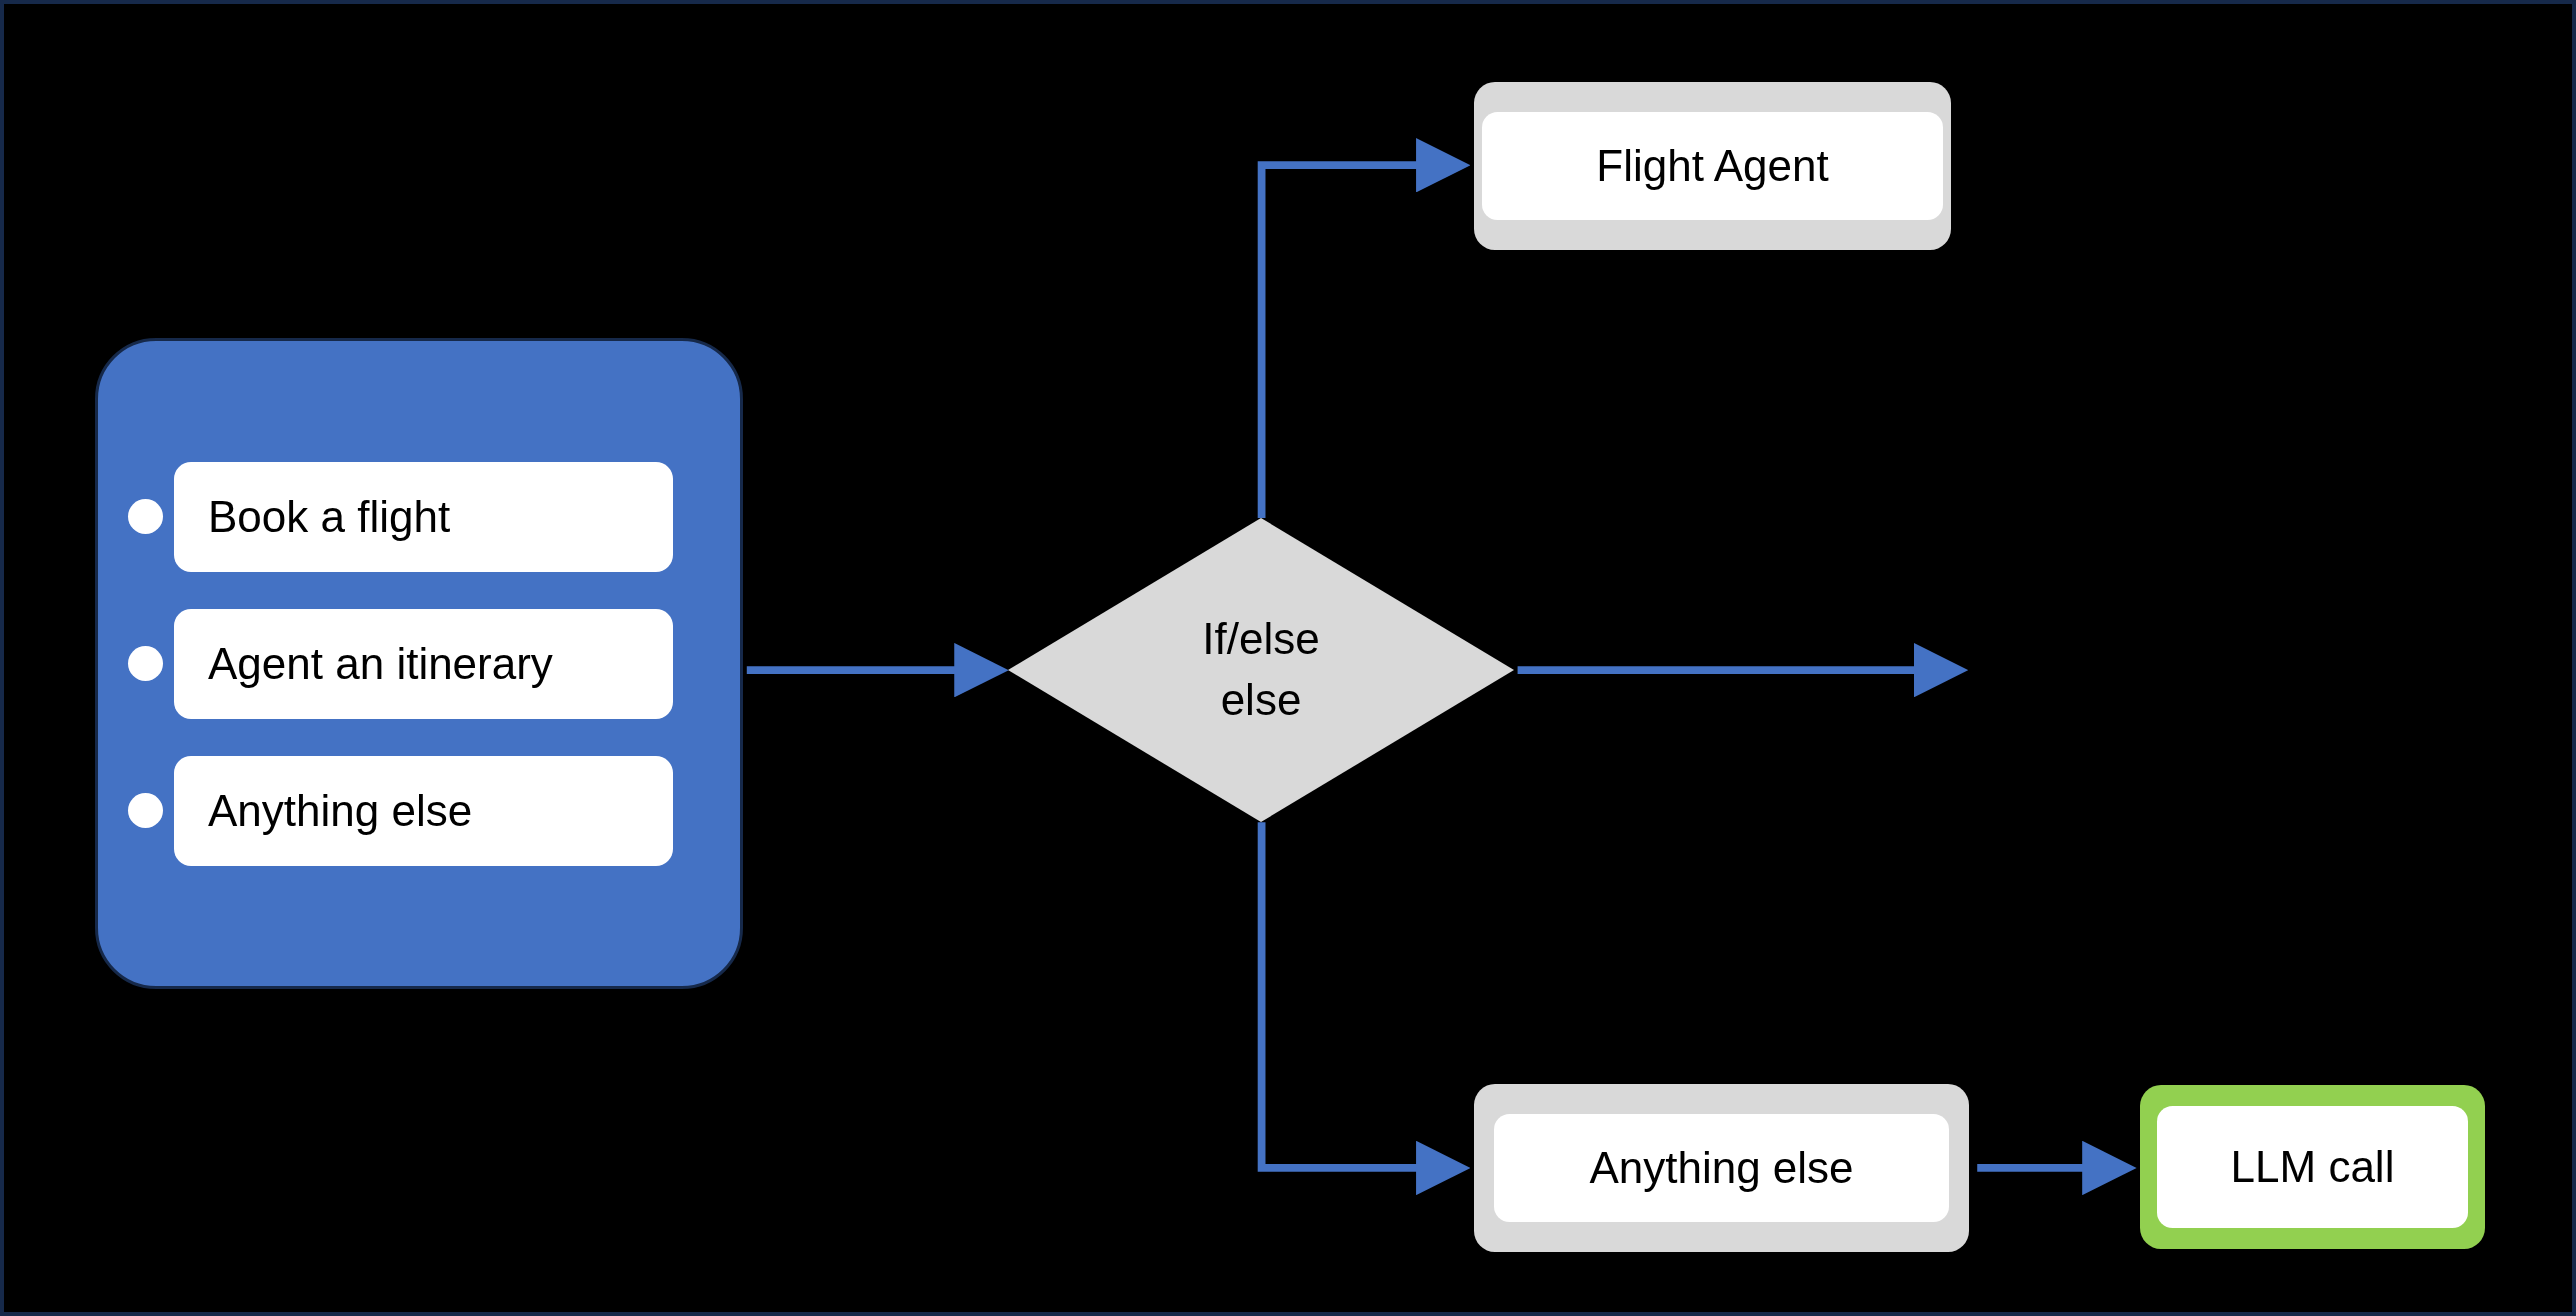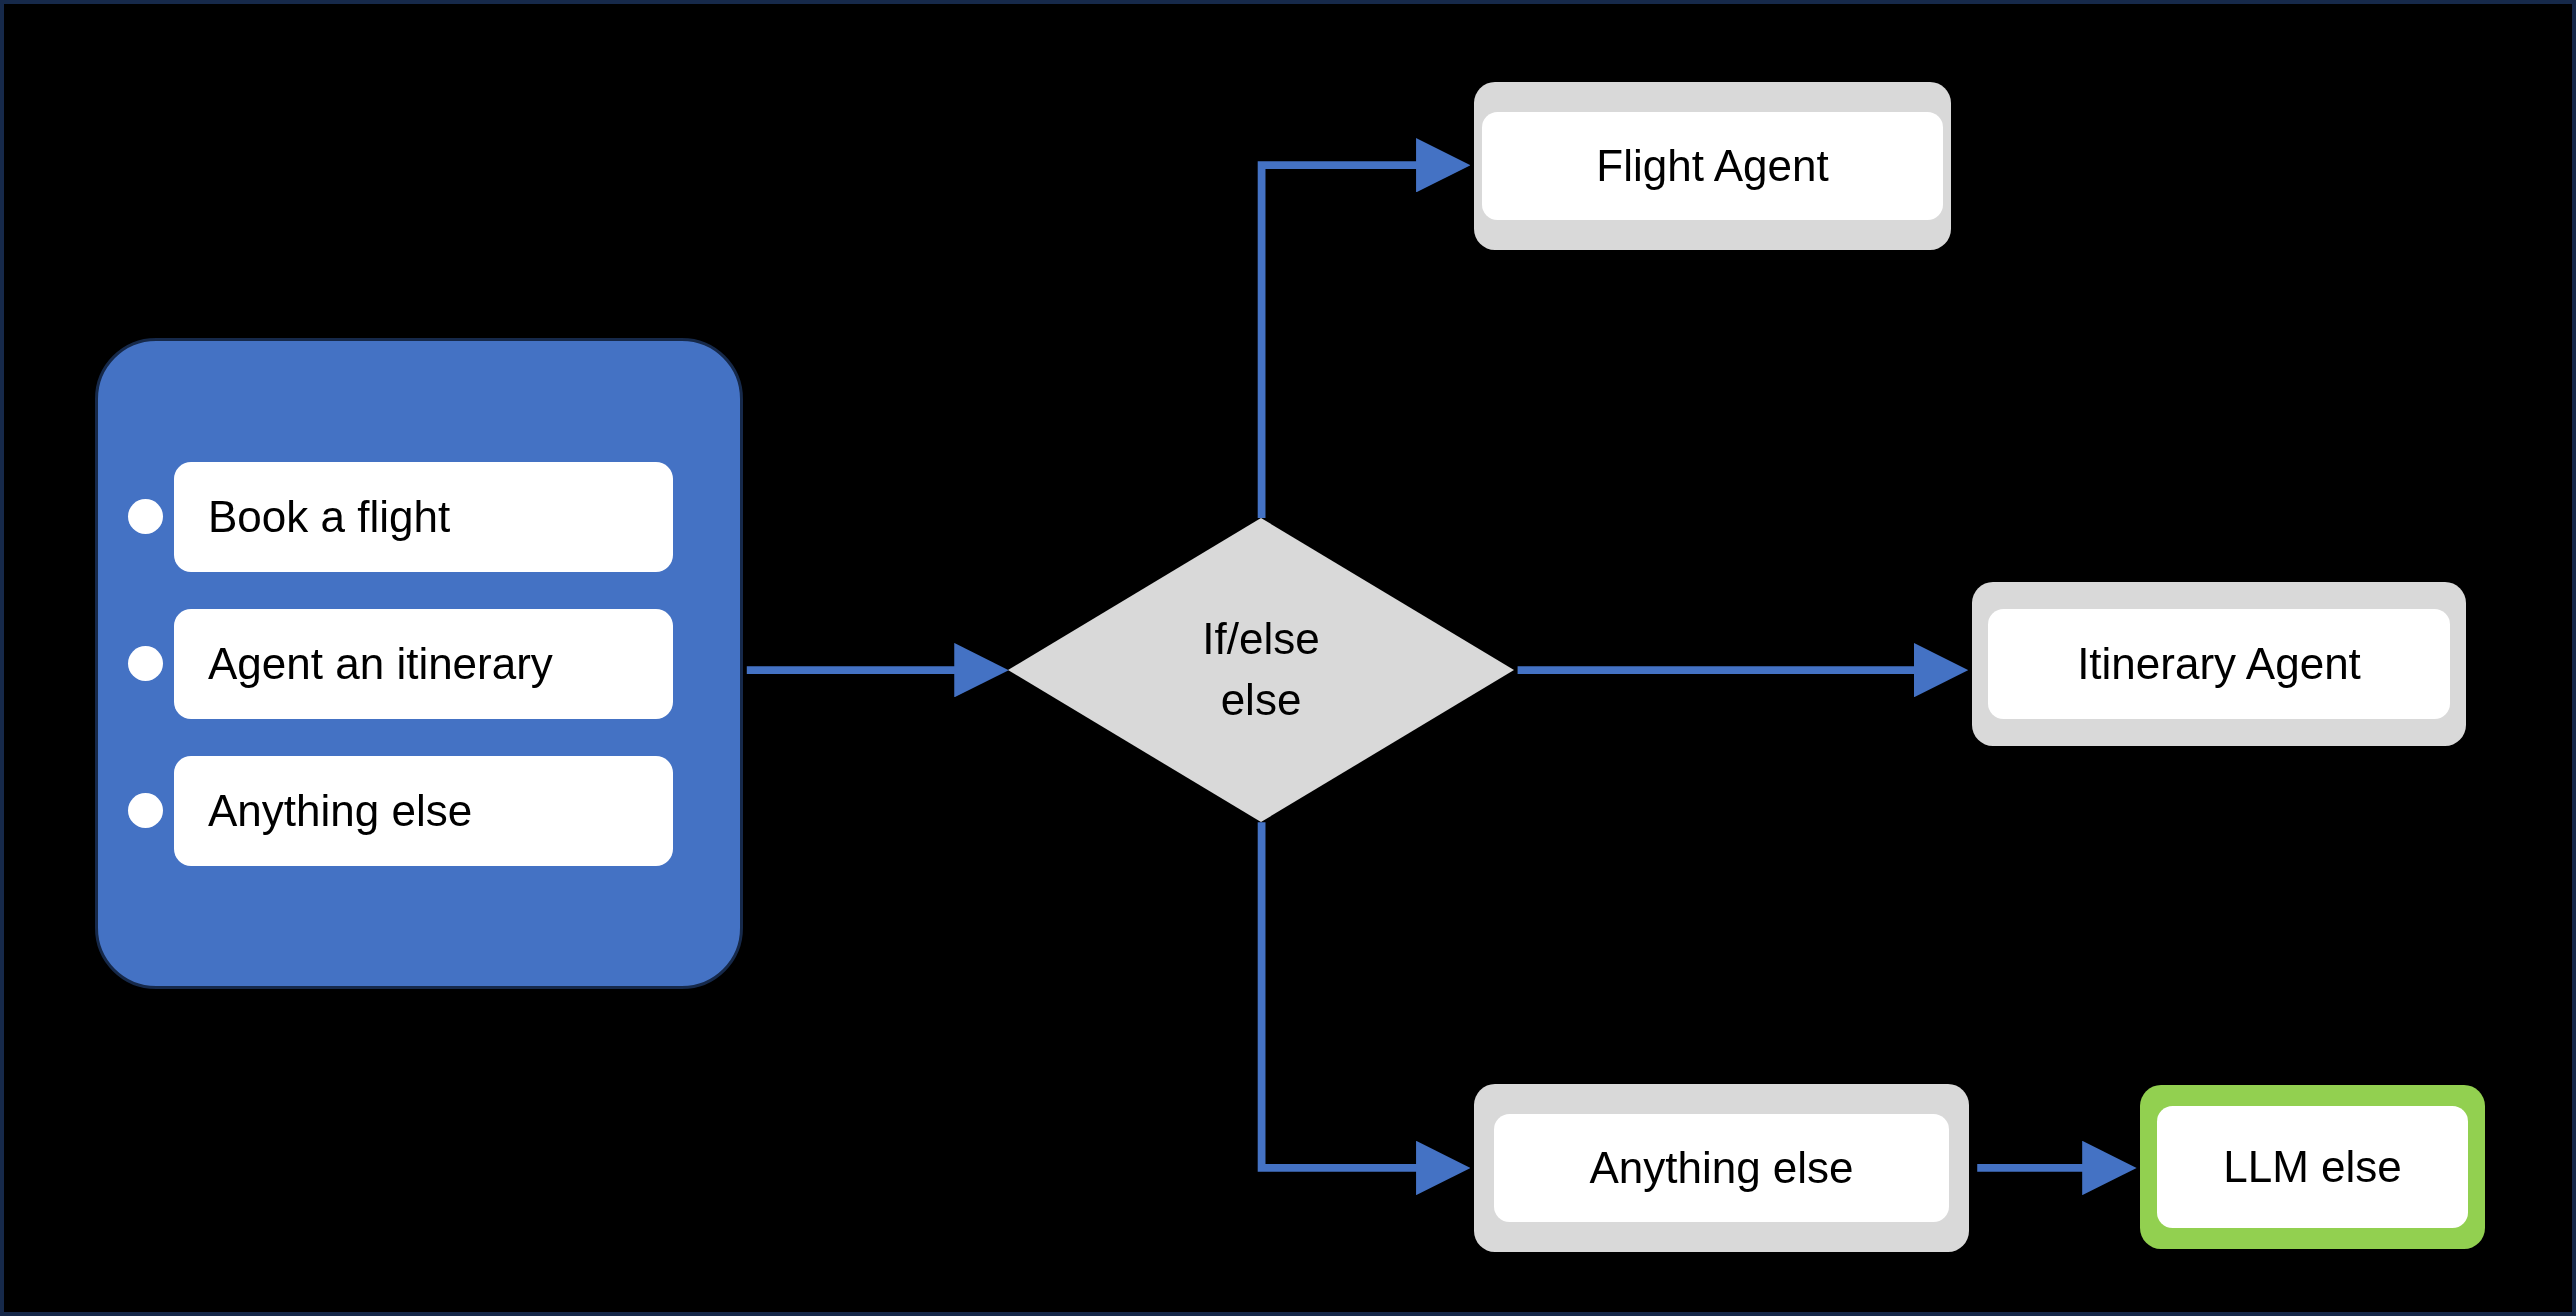--- a/index.html
+++ b/index.html
@@ -207,32 +207,27 @@
       <span>else</span>
     </div>
   </div>
 
   <div id="node-flight-agent" class="node-frame gray">
     <div class="node-inner">
       <span>Flight Agent</span>
     </div>
   </div>
 
-  <div id="node-itinerary-agent" class="node-frame gray">
-    <div class="node-inner">
-      <span>Itinerary Agent</span>
-    </div>
-  </div>
 
   <div id="node-anything-else" class="node-frame gray">
     <div class="node-inner">
       <span>Anything else</span>
     </div>
   </div>
 
   <div id="node-llm-call" class="node-frame green">
     <div class="node-inner">
-      <span>LLM else</span>
+      <span>LLM call</span>
     </div>
   </div>
 
 </div>
 
 
 </body></html>

